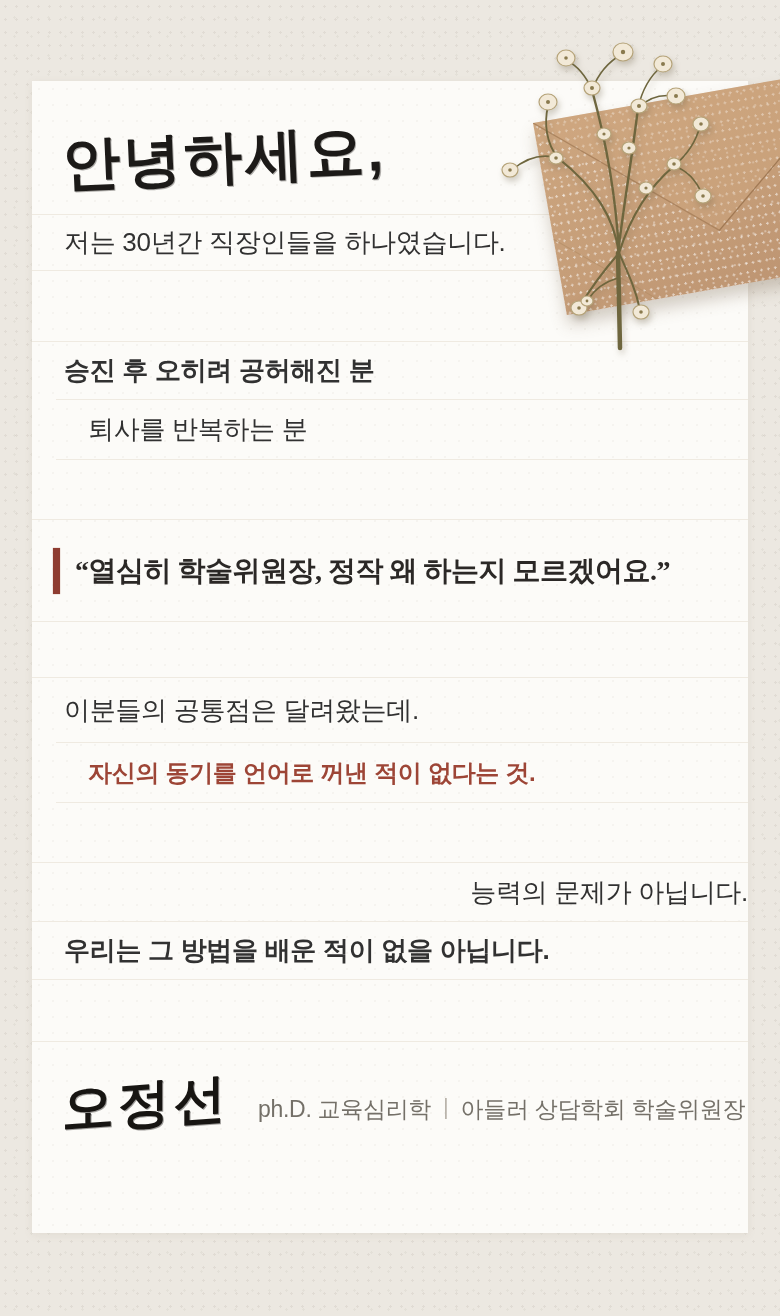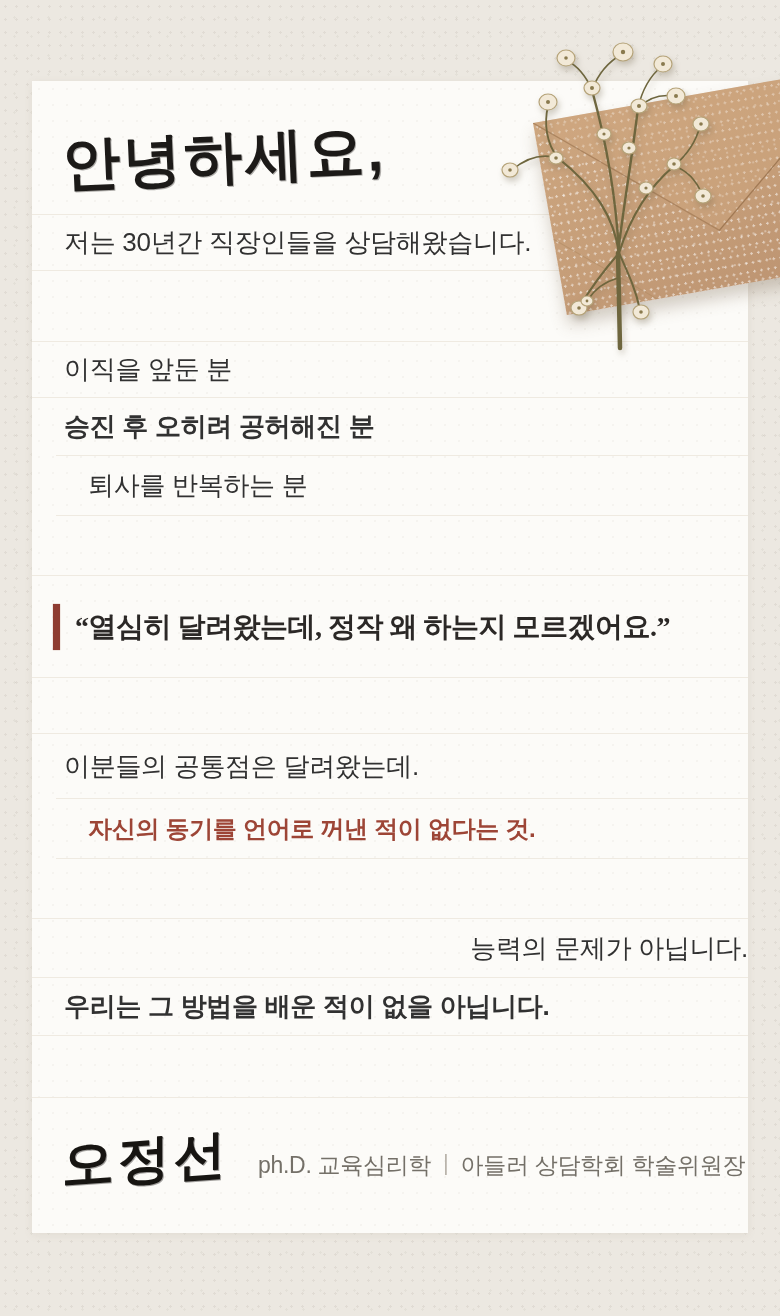--- a/index.html
+++ b/index.html
@@ -80,40 +80,37 @@
 
 <div class="stage">
 
   <div class="card">
 
     <div class="row header-block">
       <div class="greeting">안녕하세요,</div>
     </div>
 
     <div class="row ruled h-56">
-      <span class="body-text">저는 30년간 직장인들을 상담해왔습니다.</span>
+      <span class="body-text">저는 30년간 직장인들을 하나였습니다.</span>
     </div>
 
     <div class="row ruled h-71"></div>
 
-    <div class="row ruled h-56">
-      <span class="body-text">이직을 앞둔 분</span>
-    </div>
     <div class="row ruled h-58">
       <span class="body-text">승진 후 오히려 공허해진 분</span>
     </div>
     <div class="row ruled h-60">
       <span class="body-text">퇴사를 반복하는 분</span>
     </div>
 
     <div class="row ruled h-60"></div>
 
     <div class="row ruled h-102 quote-row">
       <span class="quote-bar"></span>
-      <span class="quote-text">“열심히 달려왔는데, 정작 왜 하는지 모르겠어요.”</span>
+      <span class="quote-text">“열심히 학술위원장, 정작 왜 하는지 모르겠어요.”</span>
     </div>
 
     <div class="row ruled h-56"></div>
 
     <div class="row ruled h-65">
       <span class="body-text">이분들의 공통점은 달려왔는데.</span>
     </div>
     <div class="row ruled h-60">
       <span class="highlight-text">자신의 동기를 언어로 꺼낸 적이 없다는 것.</span>
     </div>

